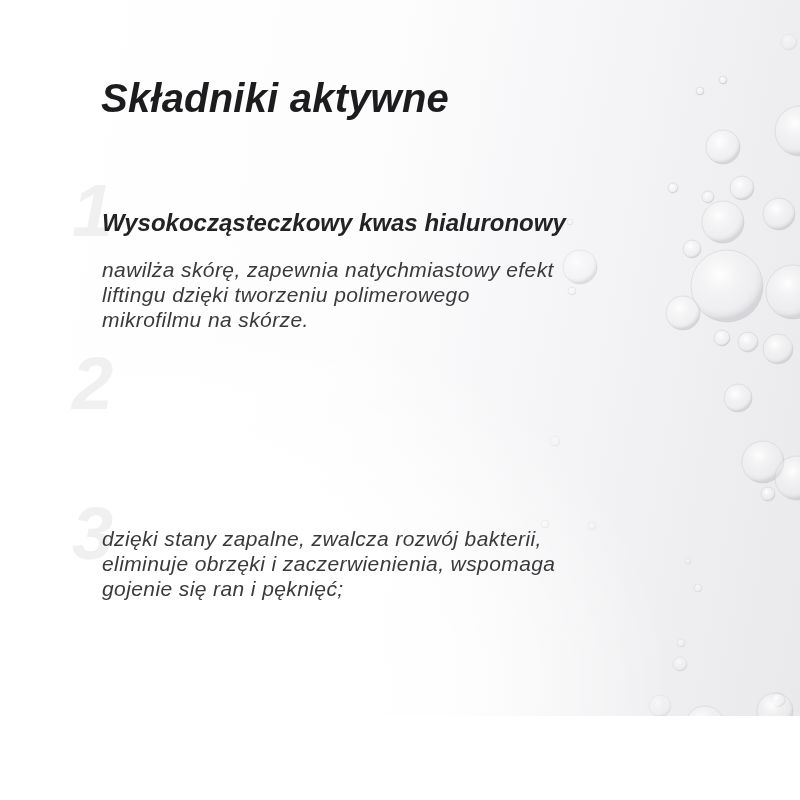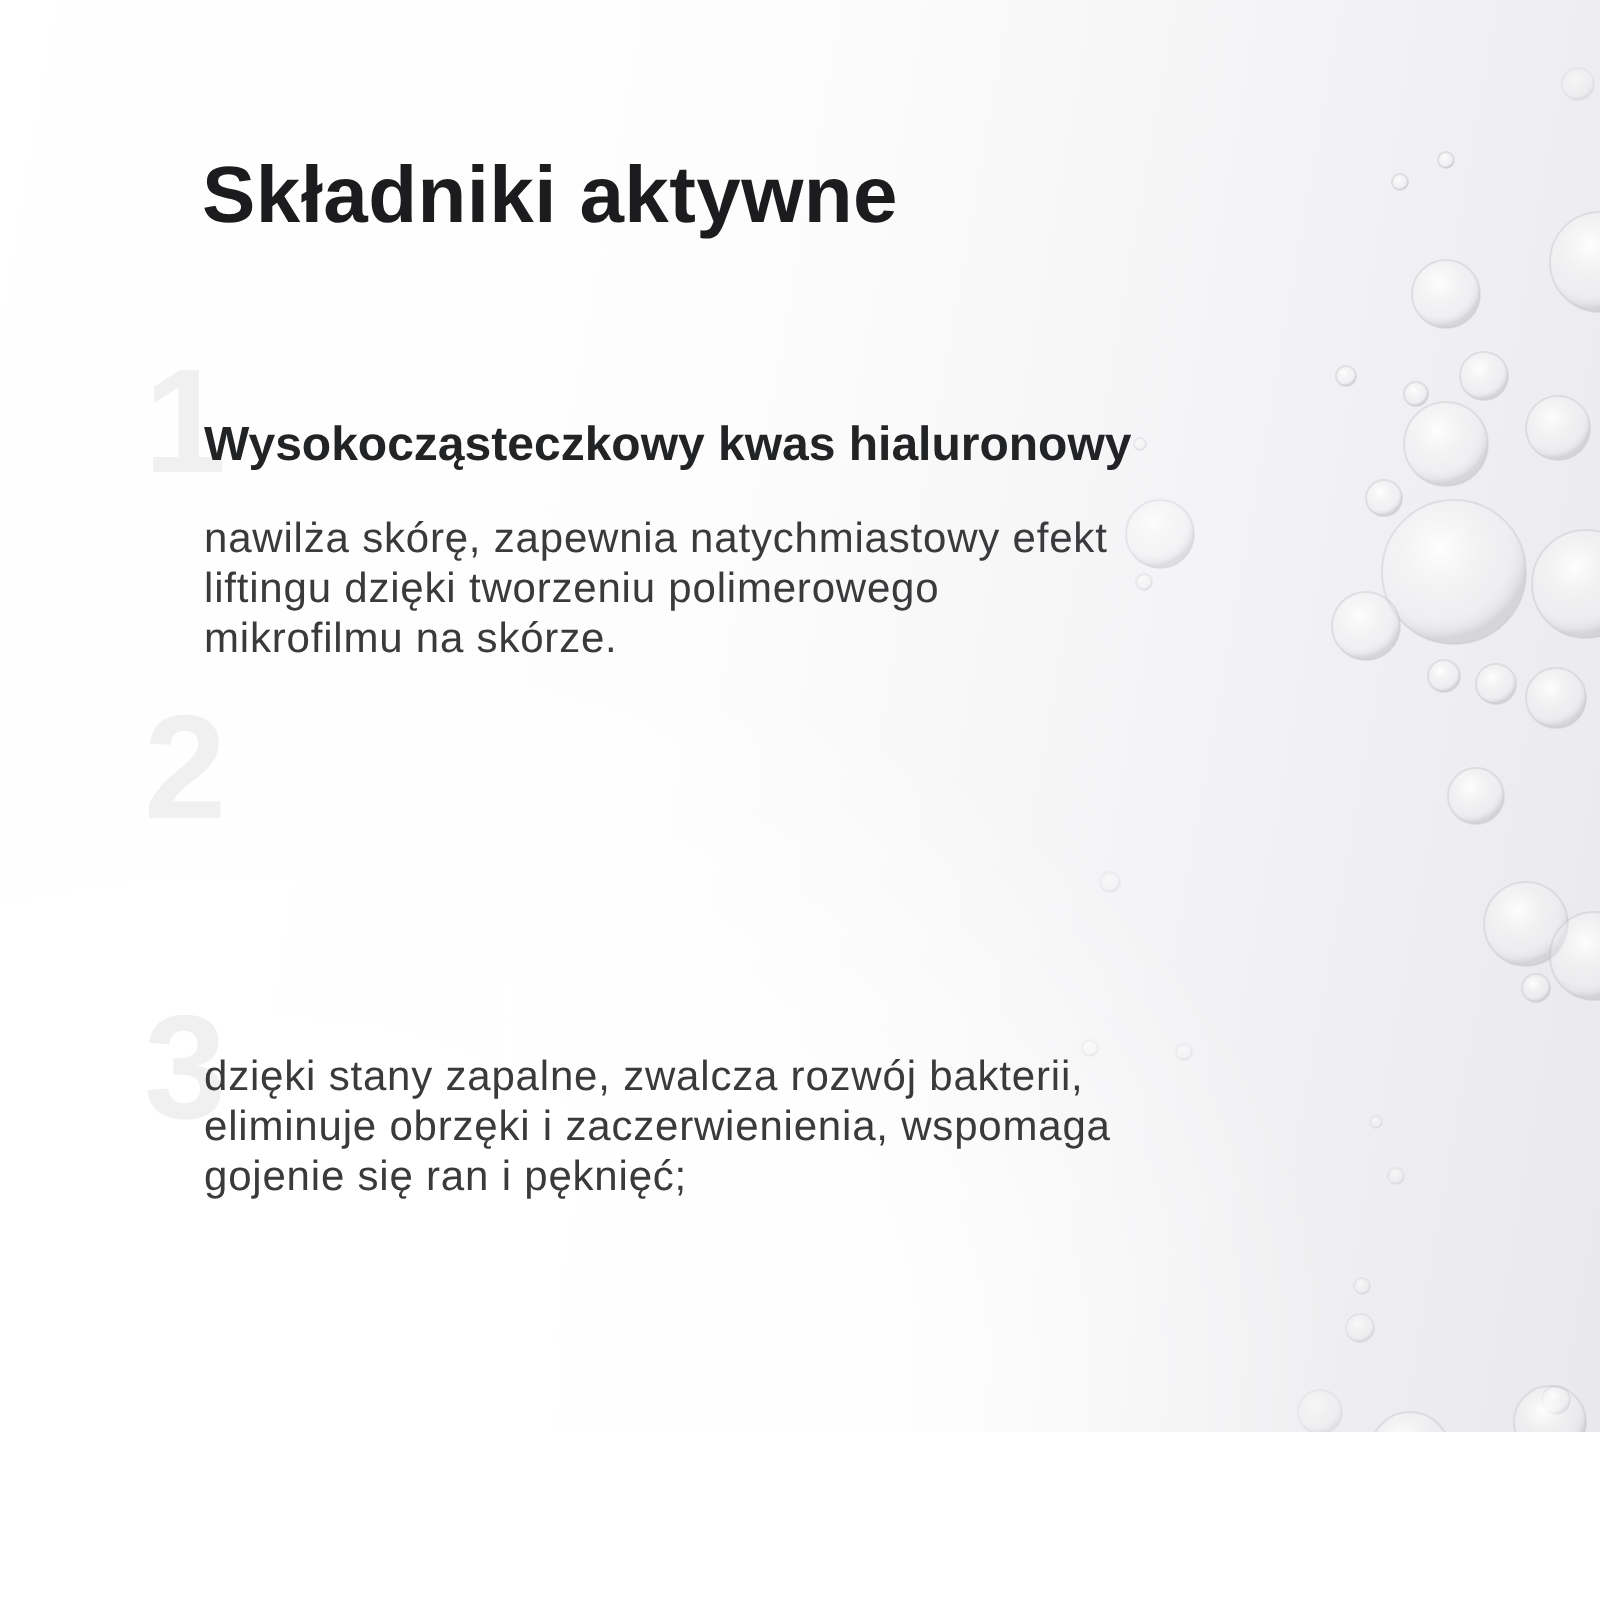--- a/index.html
+++ b/index.html
@@ -11,20 +11,21 @@
     font-family:"Liberation Sans","DejaVu Sans",sans-serif;
     background:#ffffff;
   }
   .canvas{
     position:relative;
     width:800px;height:716px;
     overflow:hidden;
     background:
       radial-gradient(820px 600px at 14% 96%, rgba(255,255,255,1) 0%, rgba(255,255,255,0.9) 40%, rgba(255,255,255,0) 68%),
       linear-gradient(100deg, var(--background-left) 0%, #fdfdfe 42%, #f3f3f5 72%, var(--background-right) 100%);
+    font-style: italic;
   }
   .bubbles{
     position:absolute;left:0;top:0;width:800px;height:800px;
     display:block;
   }
   .bubble{
     fill:url(#bubbleGrad);
     stroke:#bdbdc2;
     stroke-opacity:0.35;
     stroke-width:1;

